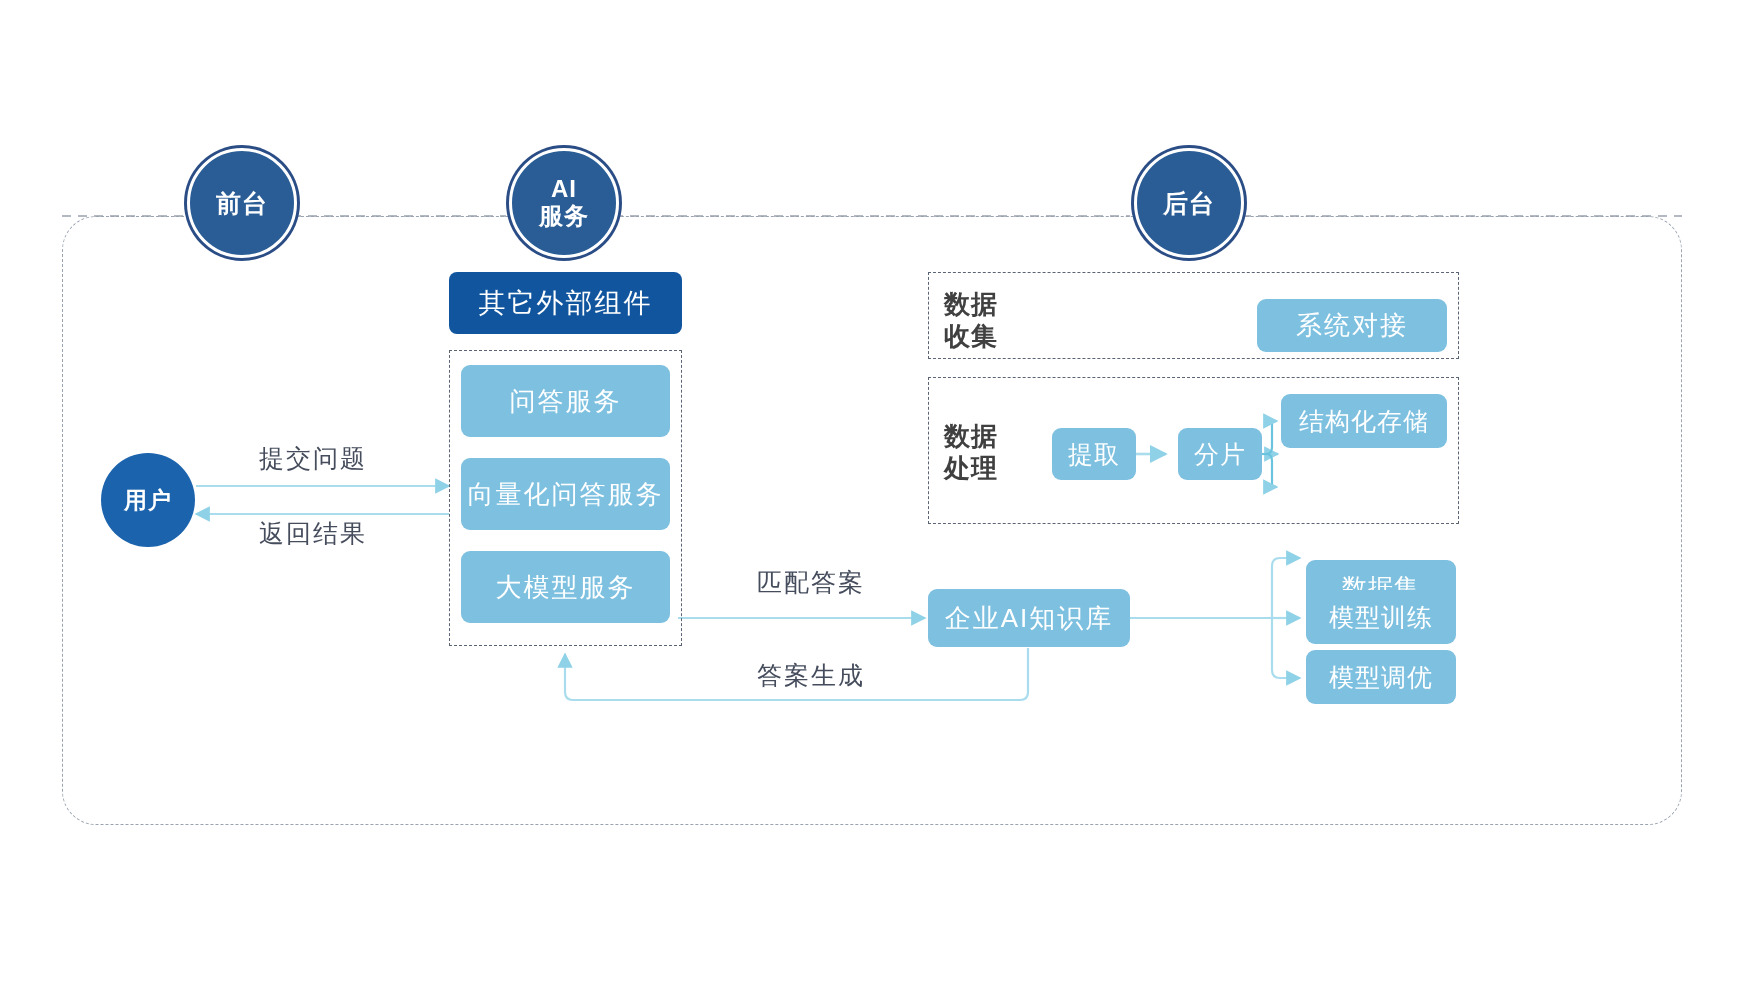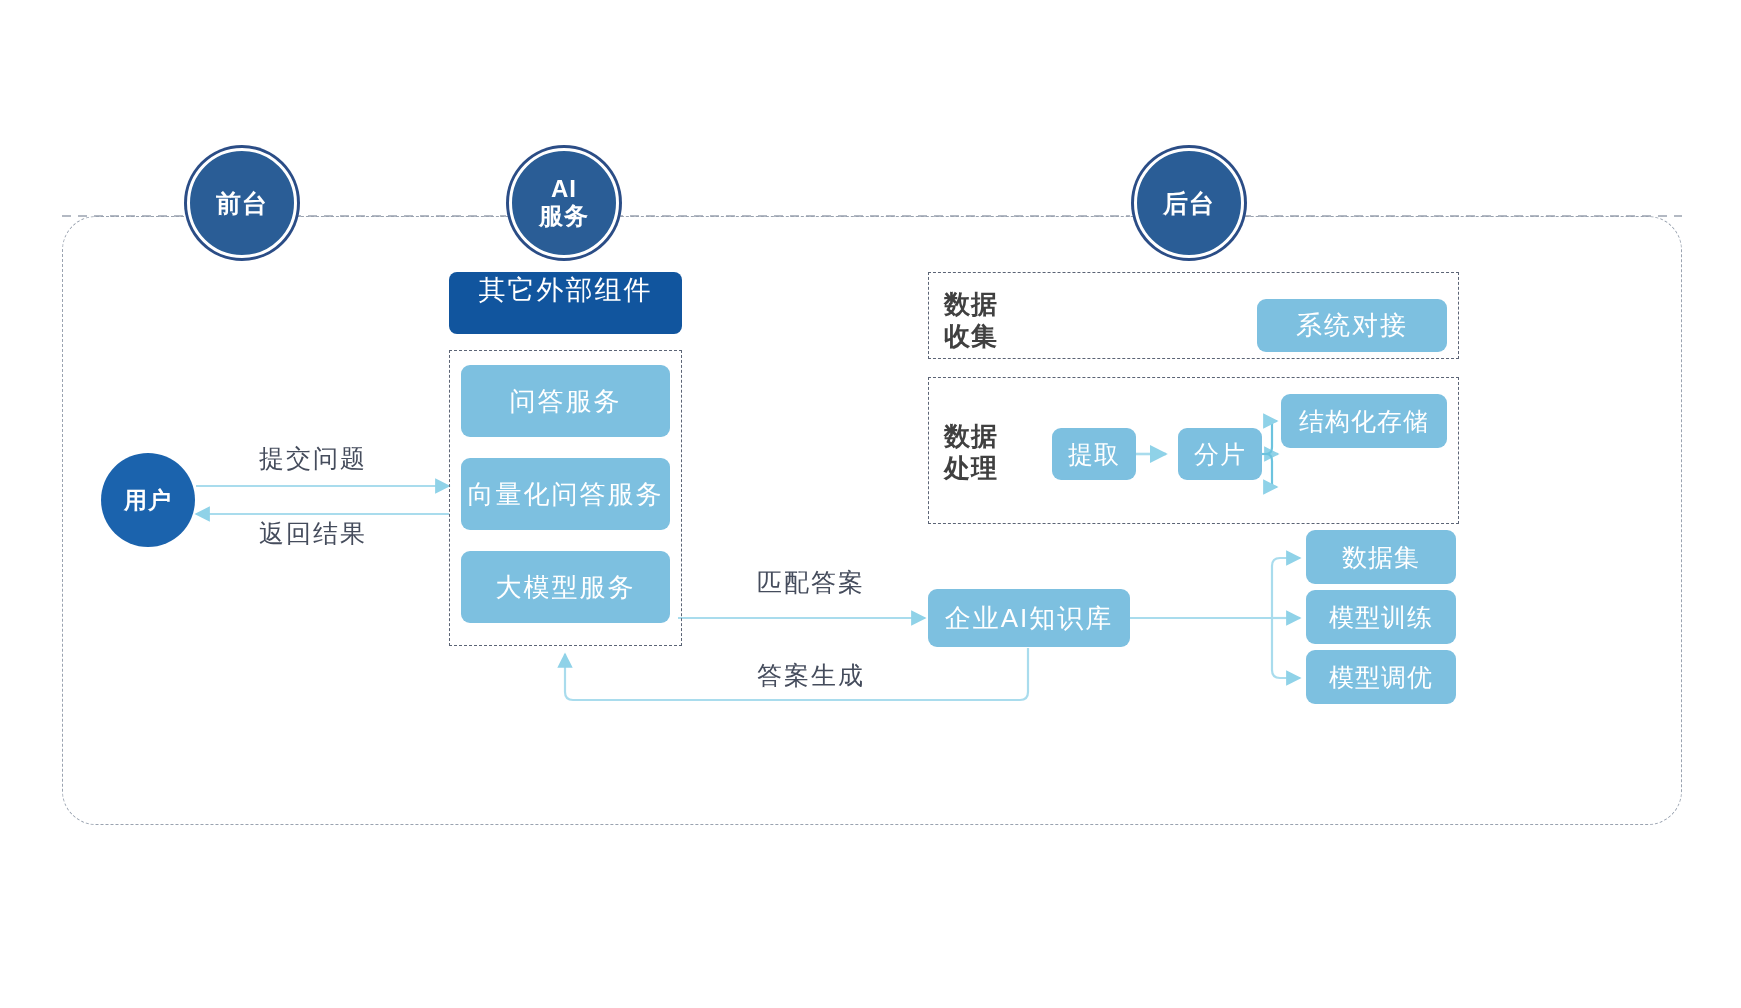--- a/index.html
+++ b/index.html
@@ -34,21 +34,21 @@
   
   .user-circle{
     position:absolute;width:94px;height:94px;border-radius:50%;
     background:#1b63ad;color:#fff;font-weight:bold;font-size:23px;
     display:flex;align-items:center;justify-content:center;letter-spacing:1px;
   }
 
   
   .dark-box{
     position:absolute;background:#11559e;border-radius:8px;
-    display:flex;justify-content:center;
+    display:flex;align-items:center;justify-content:center;
     color:#ffffff;font-size:27px;letter-spacing:2px;
   }
 
   
   .lb-box{
     position:absolute;background:#7dc0e0;border-radius:9px;
     display:flex;align-items:center;justify-content:center;
     color:#ffffff;font-size:26px;letter-spacing:2px;white-space:nowrap;
   }
   .lb-box.small{font-size:25px;letter-spacing:1px;}
@@ -166,21 +166,21 @@
     <span>分片</span>
   </div>
   <div class="lb-box small" style="left:1281px;top:394px;width:166px;height:54px;">
     <span>结构化存储</span>
   </div>
 
   <div class="lb-box" style="left:928px;top:589px;width:202px;height:58px;">
     <span>企业AI知识库</span>
   </div>
 
-  <div class="lb-box small" style="left:1306px;top:530px;width:150px;height:54px;text-align:right;">
+  <div class="lb-box small" style="left:1306px;top:560px;width:150px;height:54px;text-align:right;">
     <span>数据集</span>
   </div>
   <div class="lb-box small" style="left:1306px;top:590px;width:150px;height:54px;">
     <span>模型训练</span>
   </div>
   <div class="lb-box small" style="left:1306px;top:650px;width:150px;height:54px;">
     <span>模型调优</span>
   </div>
 
   <div class="edge-label" style="left:259px;top:442px;">提交问题</div>

